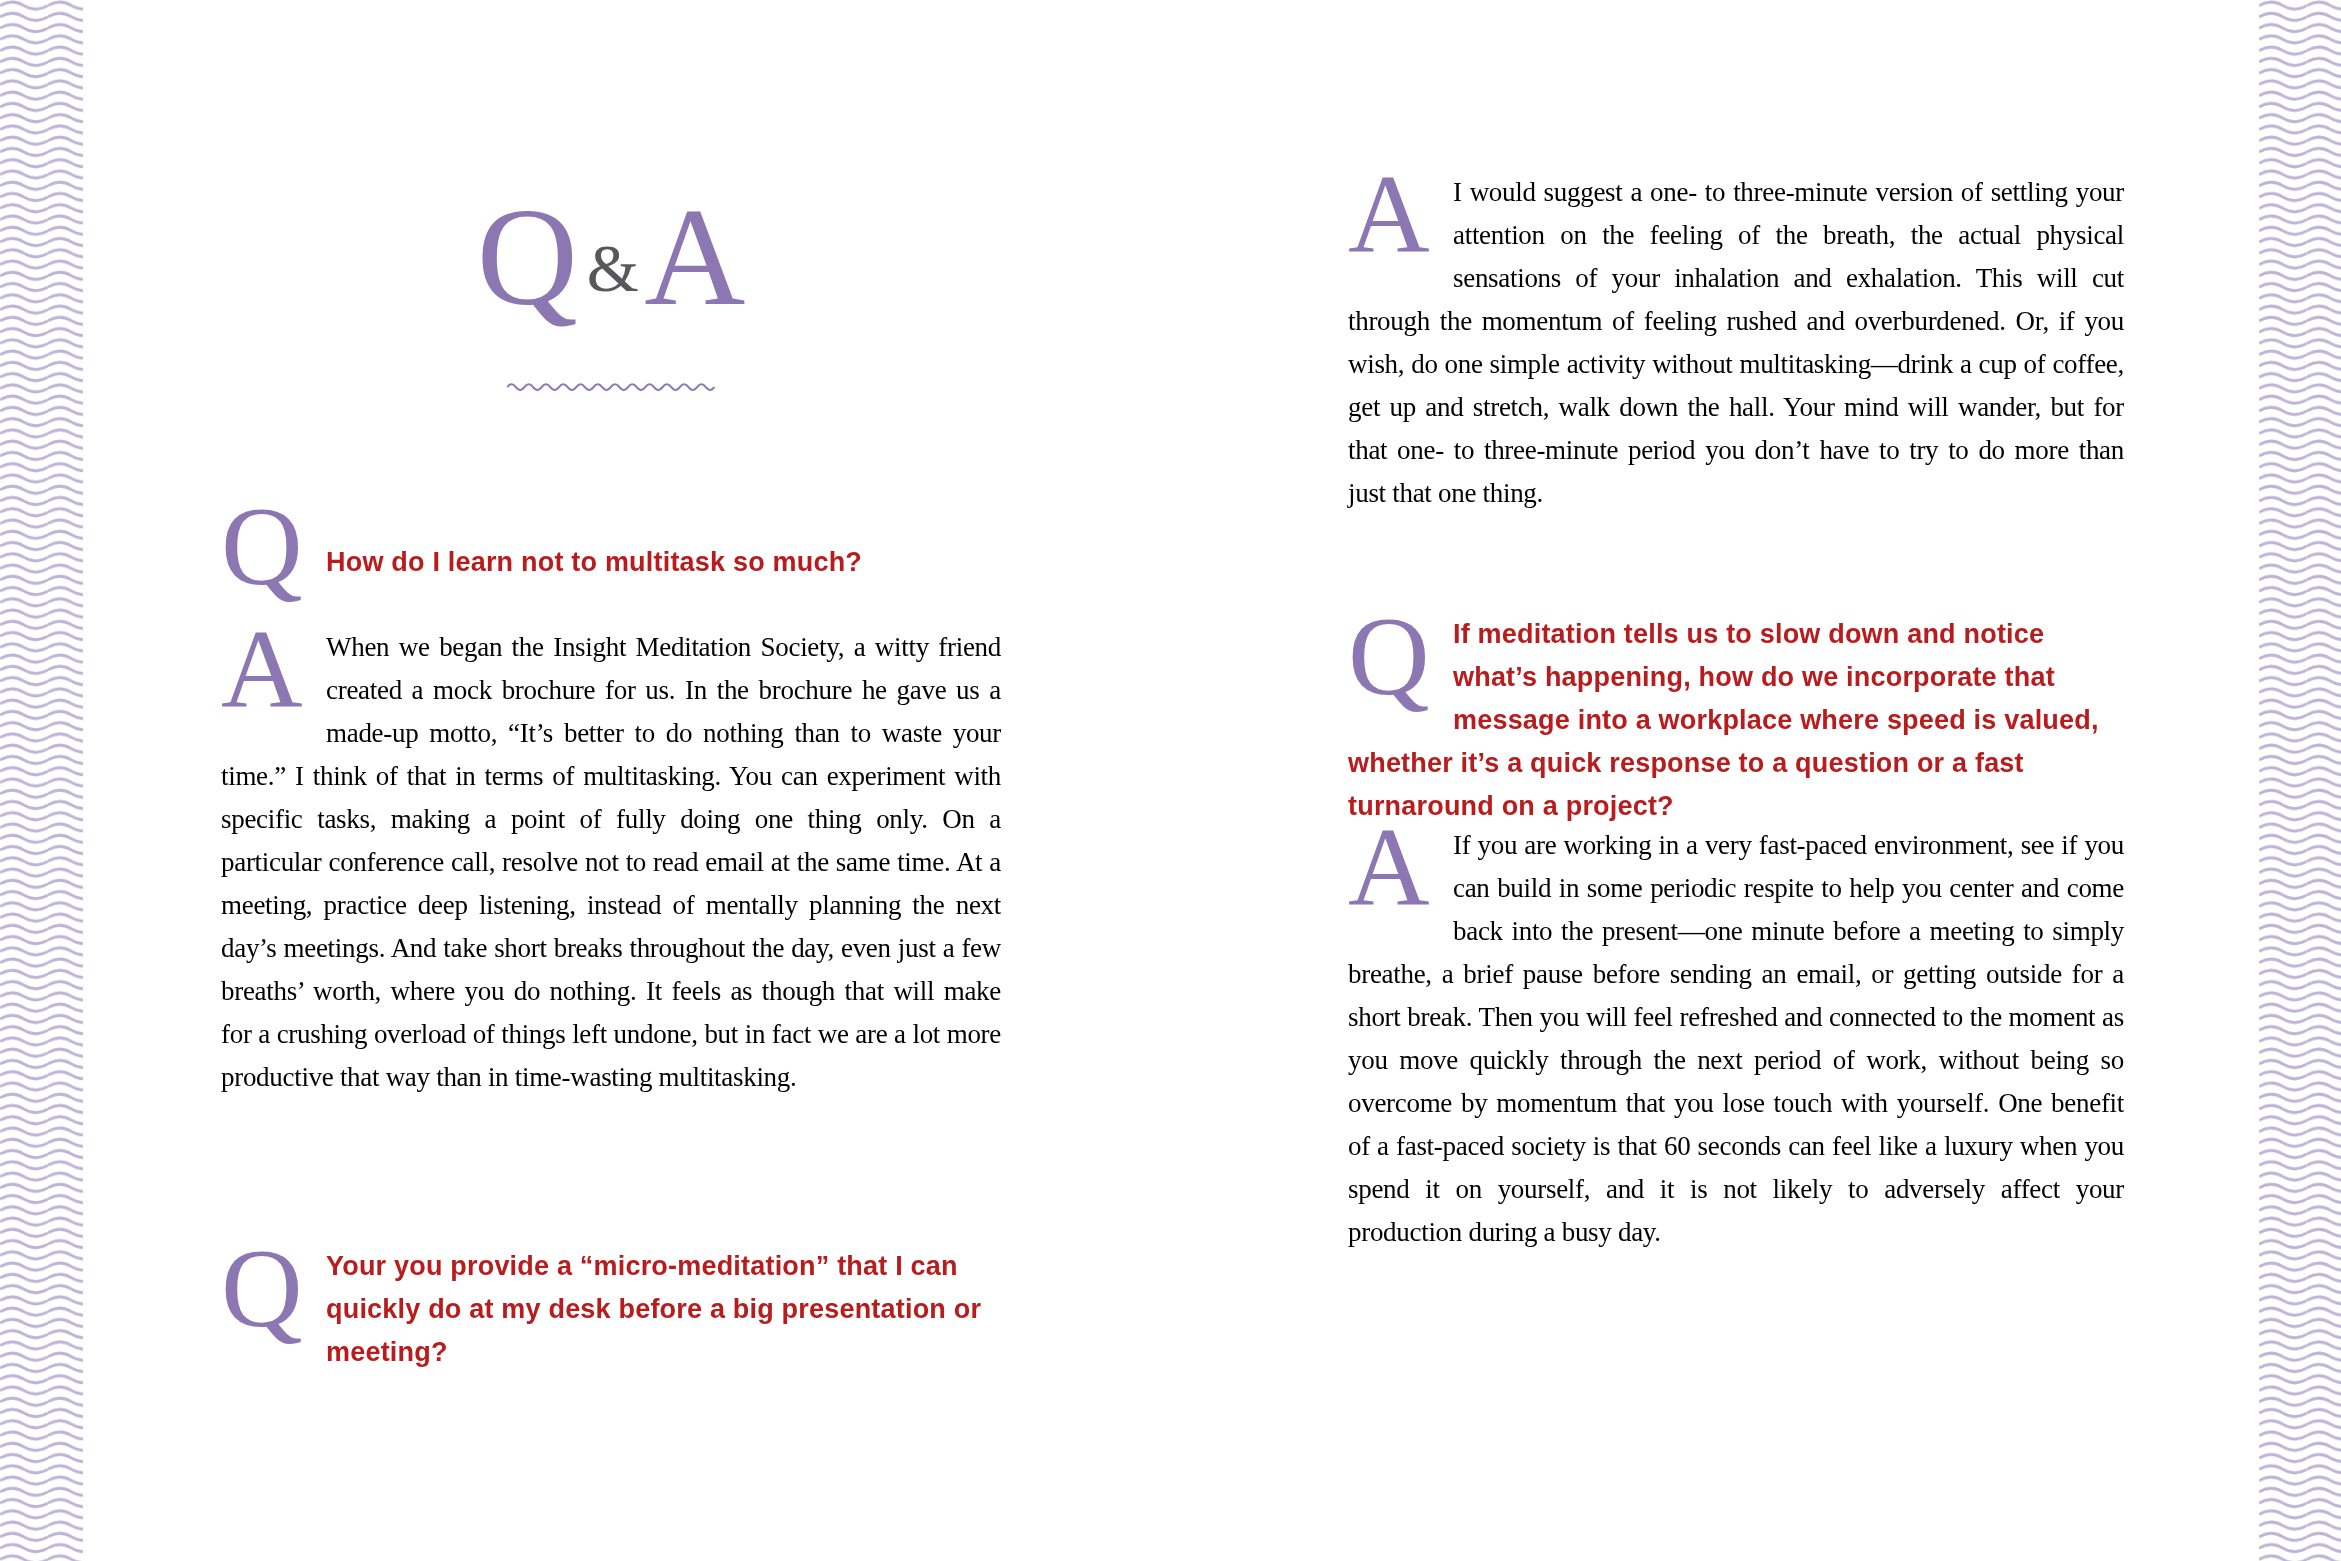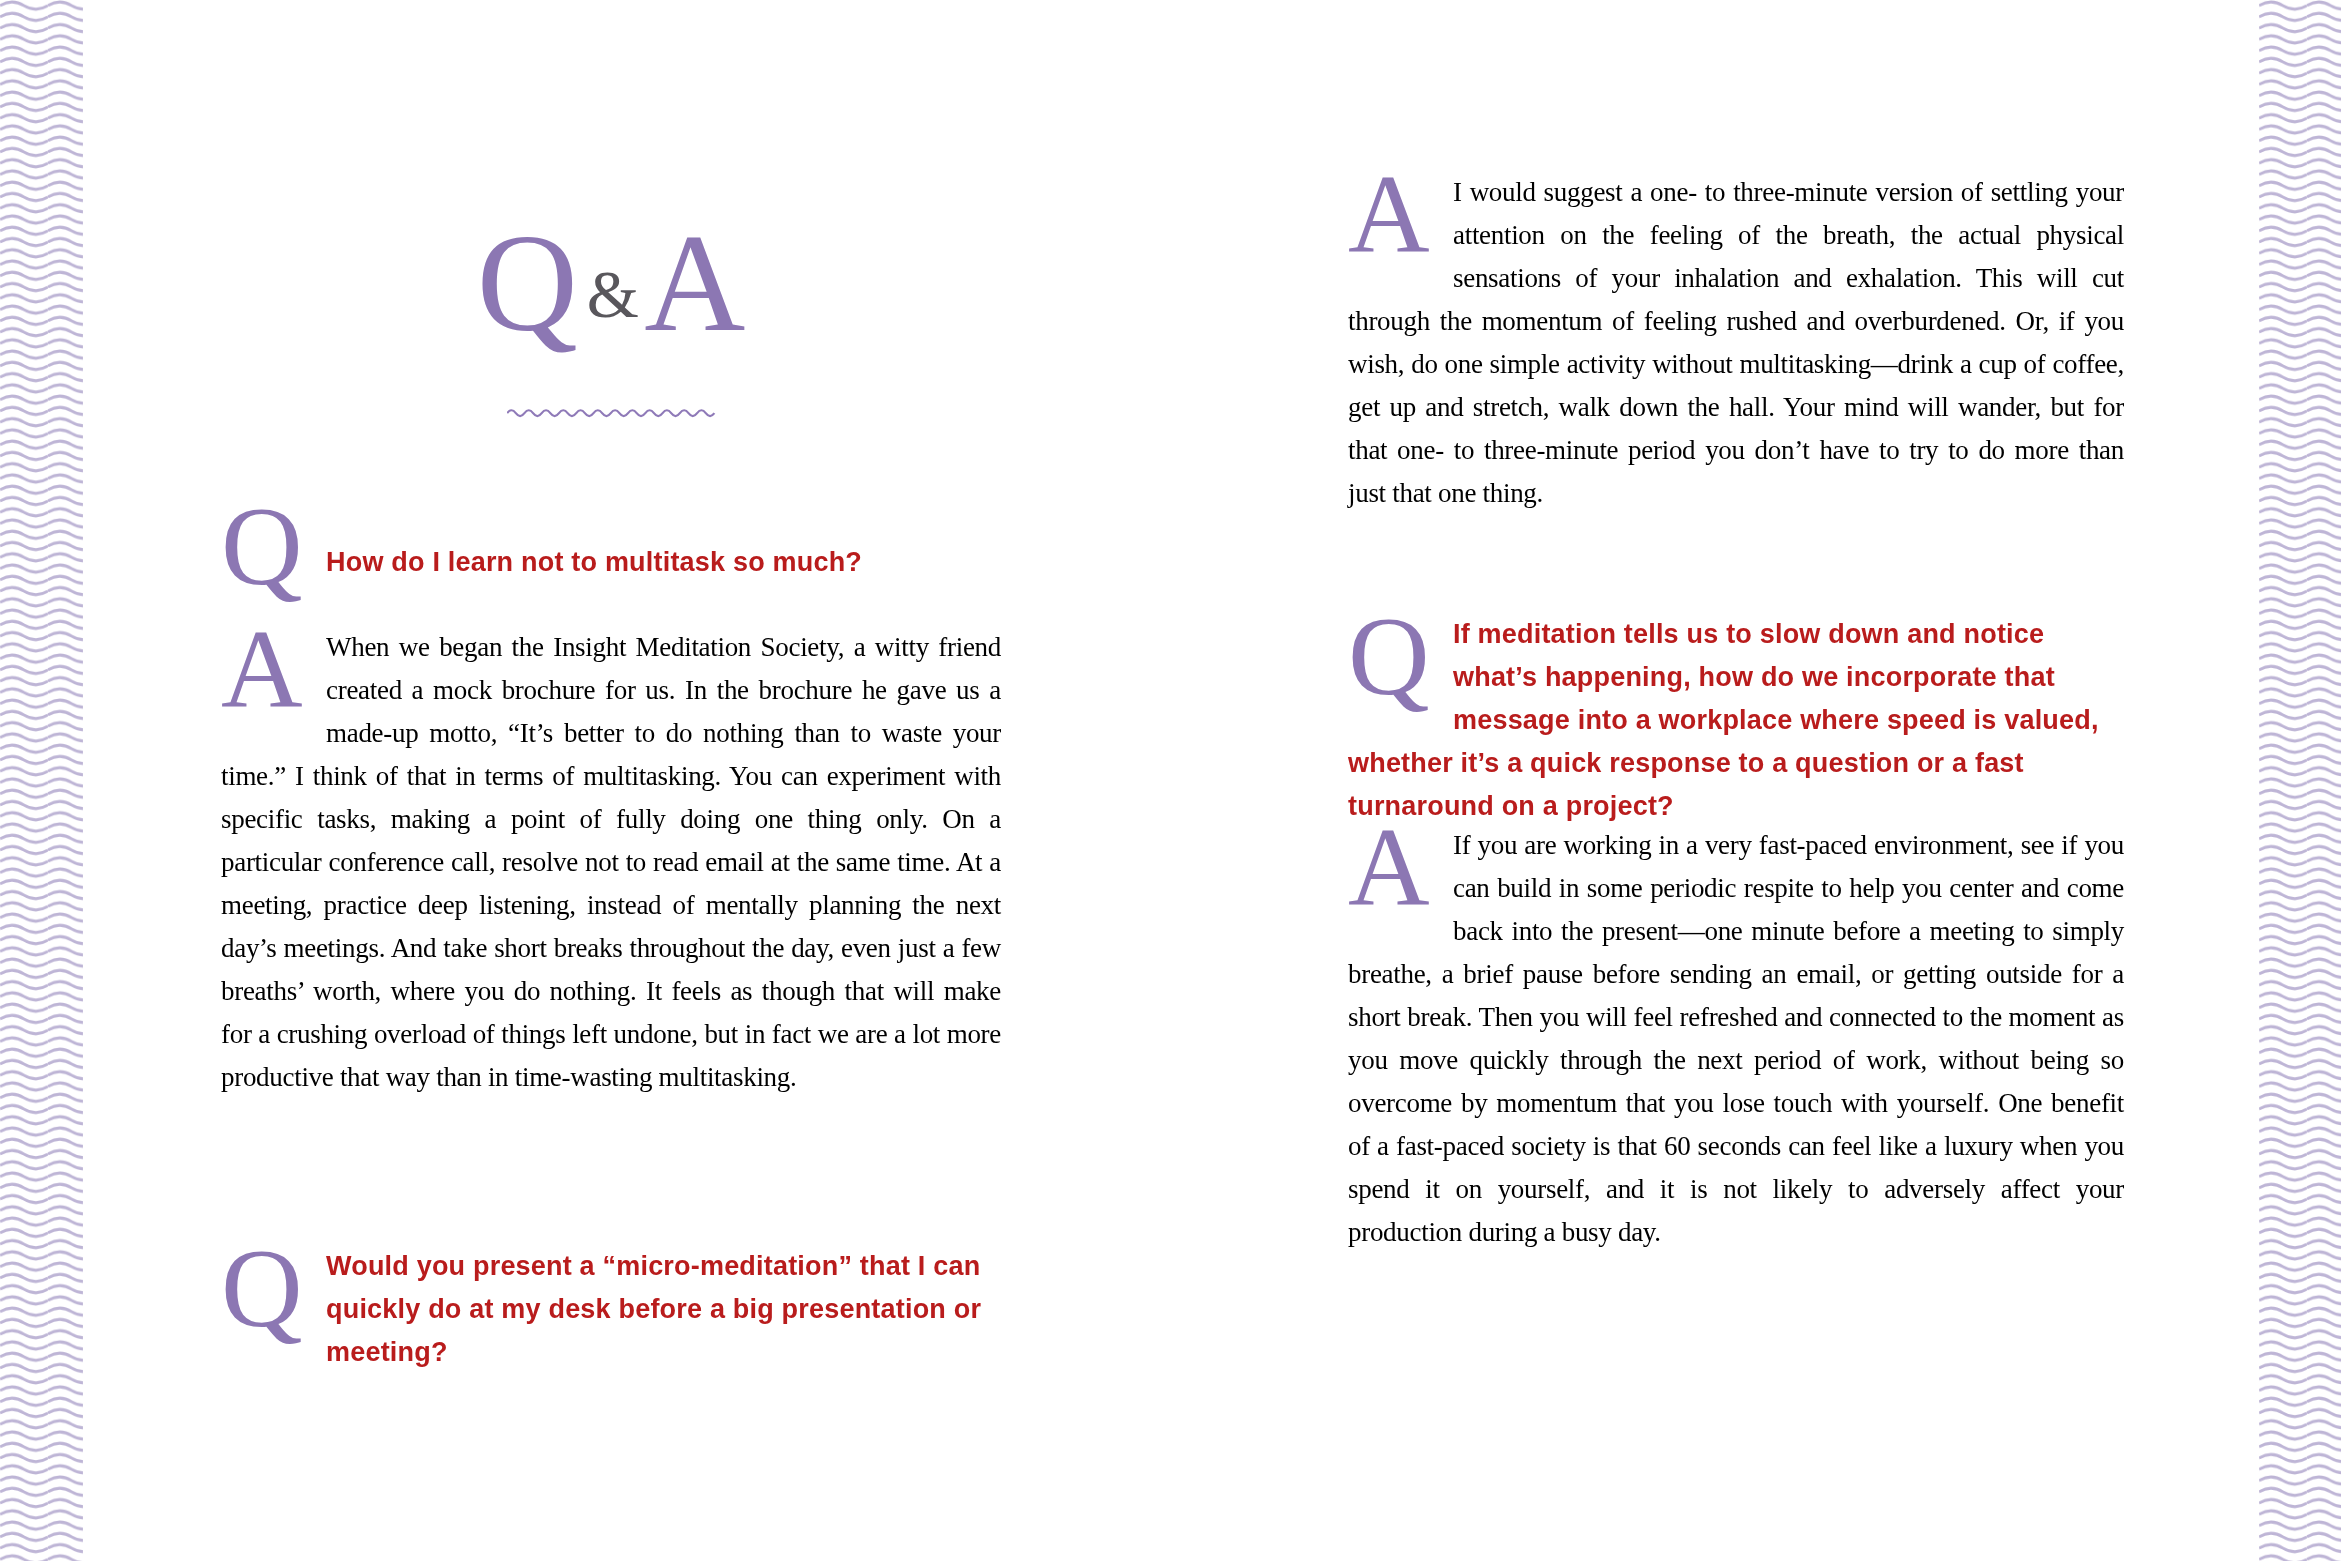--- a/index.html
+++ b/index.html
@@ -13,21 +13,21 @@
   }
   .wave-strip { position: absolute; top: 0; height: 1561px; width: 83px; }
   .wave-strip.left  { left: 0; }
   .wave-strip.right { right: 0; }
 
   .page { position: absolute; top: 0; height: 1561px; }
   .page-left  { left: 221px;  width: 780px; }
   .page-right { left: 1348px; width: 776px; }
 
   
-  .title-block { position: absolute; top: 185px; left: 0; right: 0; text-align: center; margin-top: 26px; }
+  .title-block { position: absolute; top: 185px; left: 0; right: 0; text-align: center; }
   .title-line { line-height: 144px; white-space: nowrap; }
   .title-q, .title-a {
     font-size: 140px;
     color: #8c77b3;
     font-family: "Liberation Serif", serif;
   }
   .title-amp {
     font-size: 67px;
     color: #59575c;
     vertical-align: 12.6px;
@@ -126,21 +126,21 @@
       <p class="q-text single-line">How do I learn not to multitask so much?</p>
     </div>
 
     <div class="block lp-a1">
       <span class="dropcap">A</span>
       <p class="a-text">When we began the Insight Meditation Society, a witty friend created a mock brochure for us. In the brochure he gave us a made-up motto, “It’s better to do nothing than to waste your time.” I think of that in terms of multitasking. You can experiment with specific tasks, making a point of fully doing one thing only. On a particular conference call, resolve not to read email at the same time. At a meeting, practice deep listening, instead of mentally planning the next day’s meetings. And take short breaks throughout the day, even just a few breaths’ worth, where you do nothing. It feels as though that will make for a crushing overload of things left undone, but in fact we are a lot more productive that way than in time-wasting multitasking.</p>
     </div>
 
     <div class="block lp-q2">
       <span class="dropcap">Q</span>
-      <p class="q-text">Would you present a “micro-meditation” that I can quickly do at my desk before a big presentation or meeting?</p>
+      <p class="q-text">Your you provide a “micro-meditation” that I can quickly do at my desk before a big presentation or meeting?</p>
     </div>
 
   </div>
 
   <div class="page page-right">
 
     <div class="block rp-a0">
       <span class="dropcap">A</span>
       <p class="a-text">I would suggest a one- to three-minute version of settling your attention on the feeling of the breath, the actual physical sensations of your inhalation and exhalation. This will cut through the momentum of feeling rushed and overburdened. Or, if you wish, do one simple activity without multitasking—drink a cup of coffee, get up and stretch, walk down the hall. Your mind will wander, but for that one- to three-minute period you don’t have to try to do more than just that one thing.</p>
     </div>

